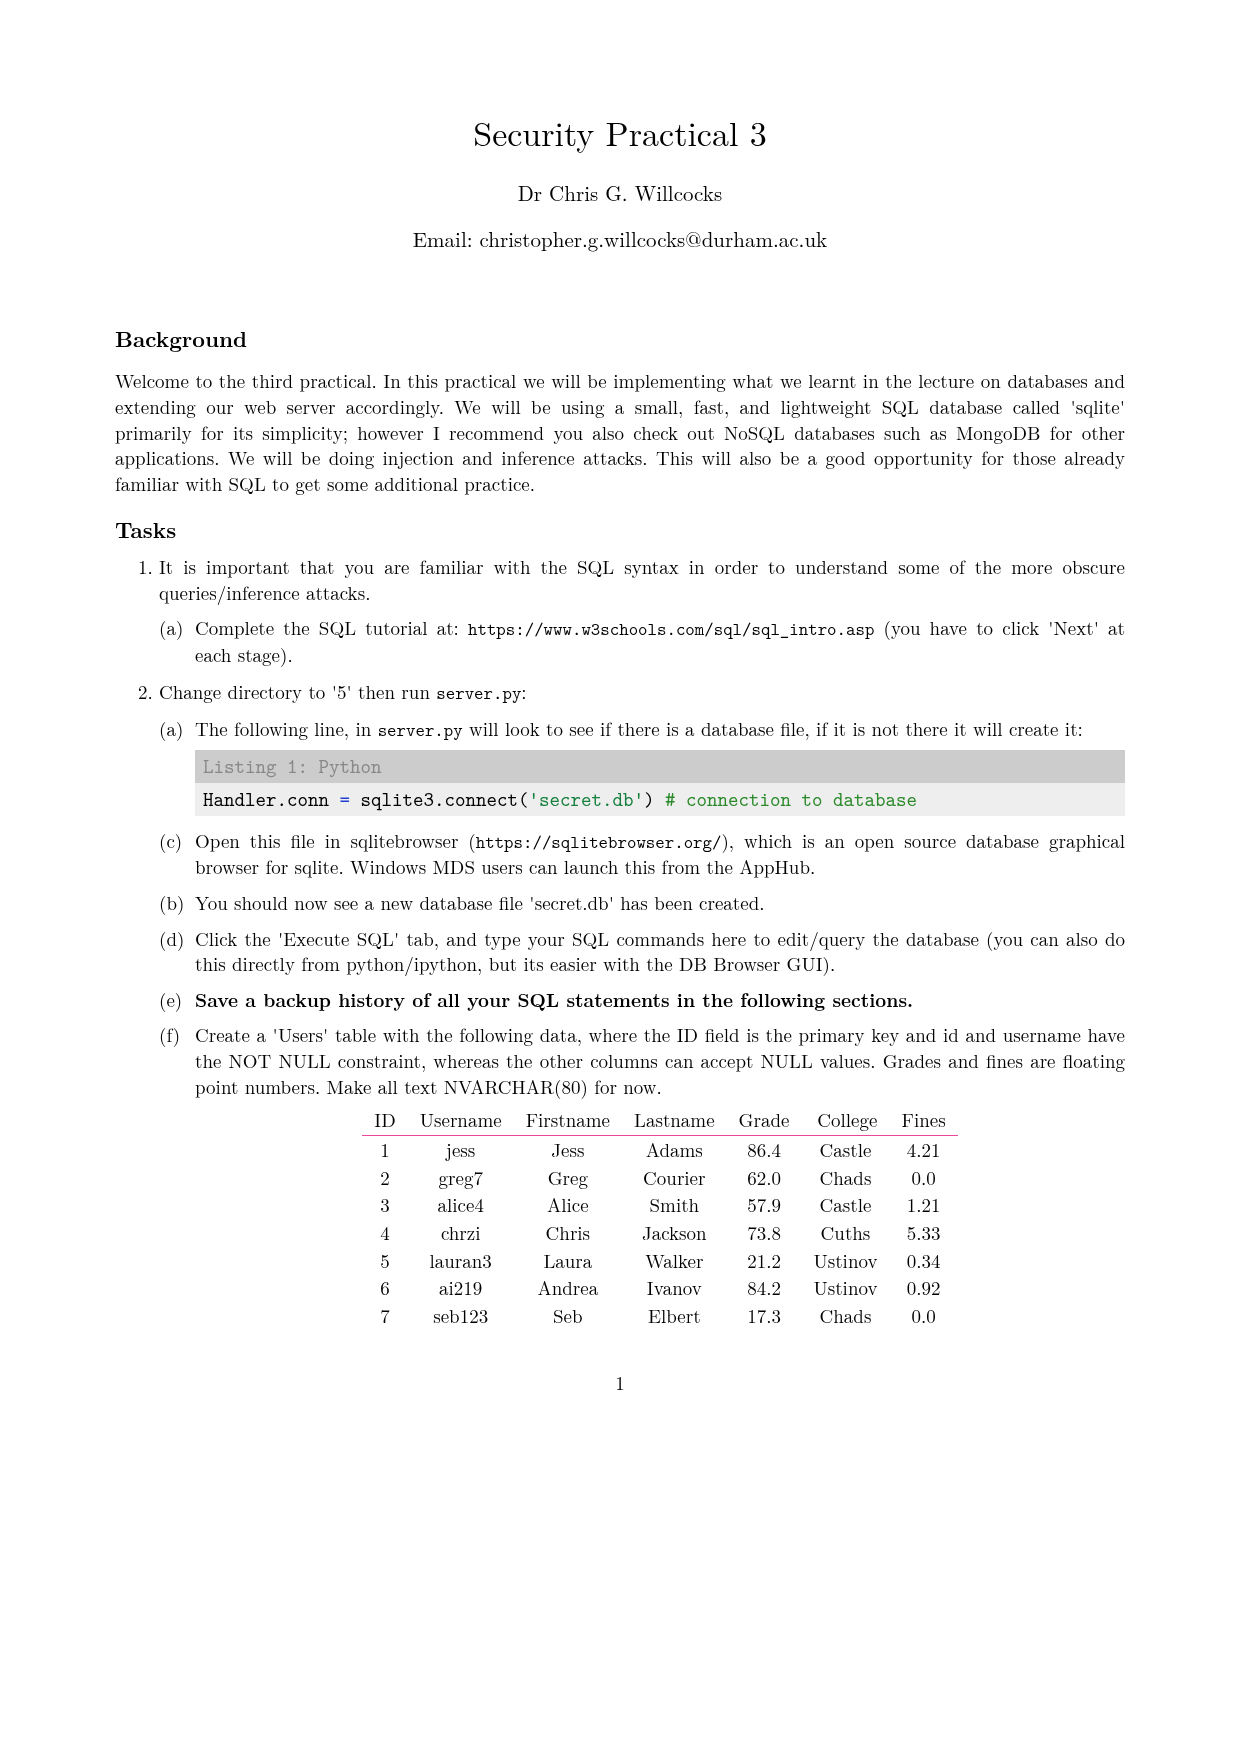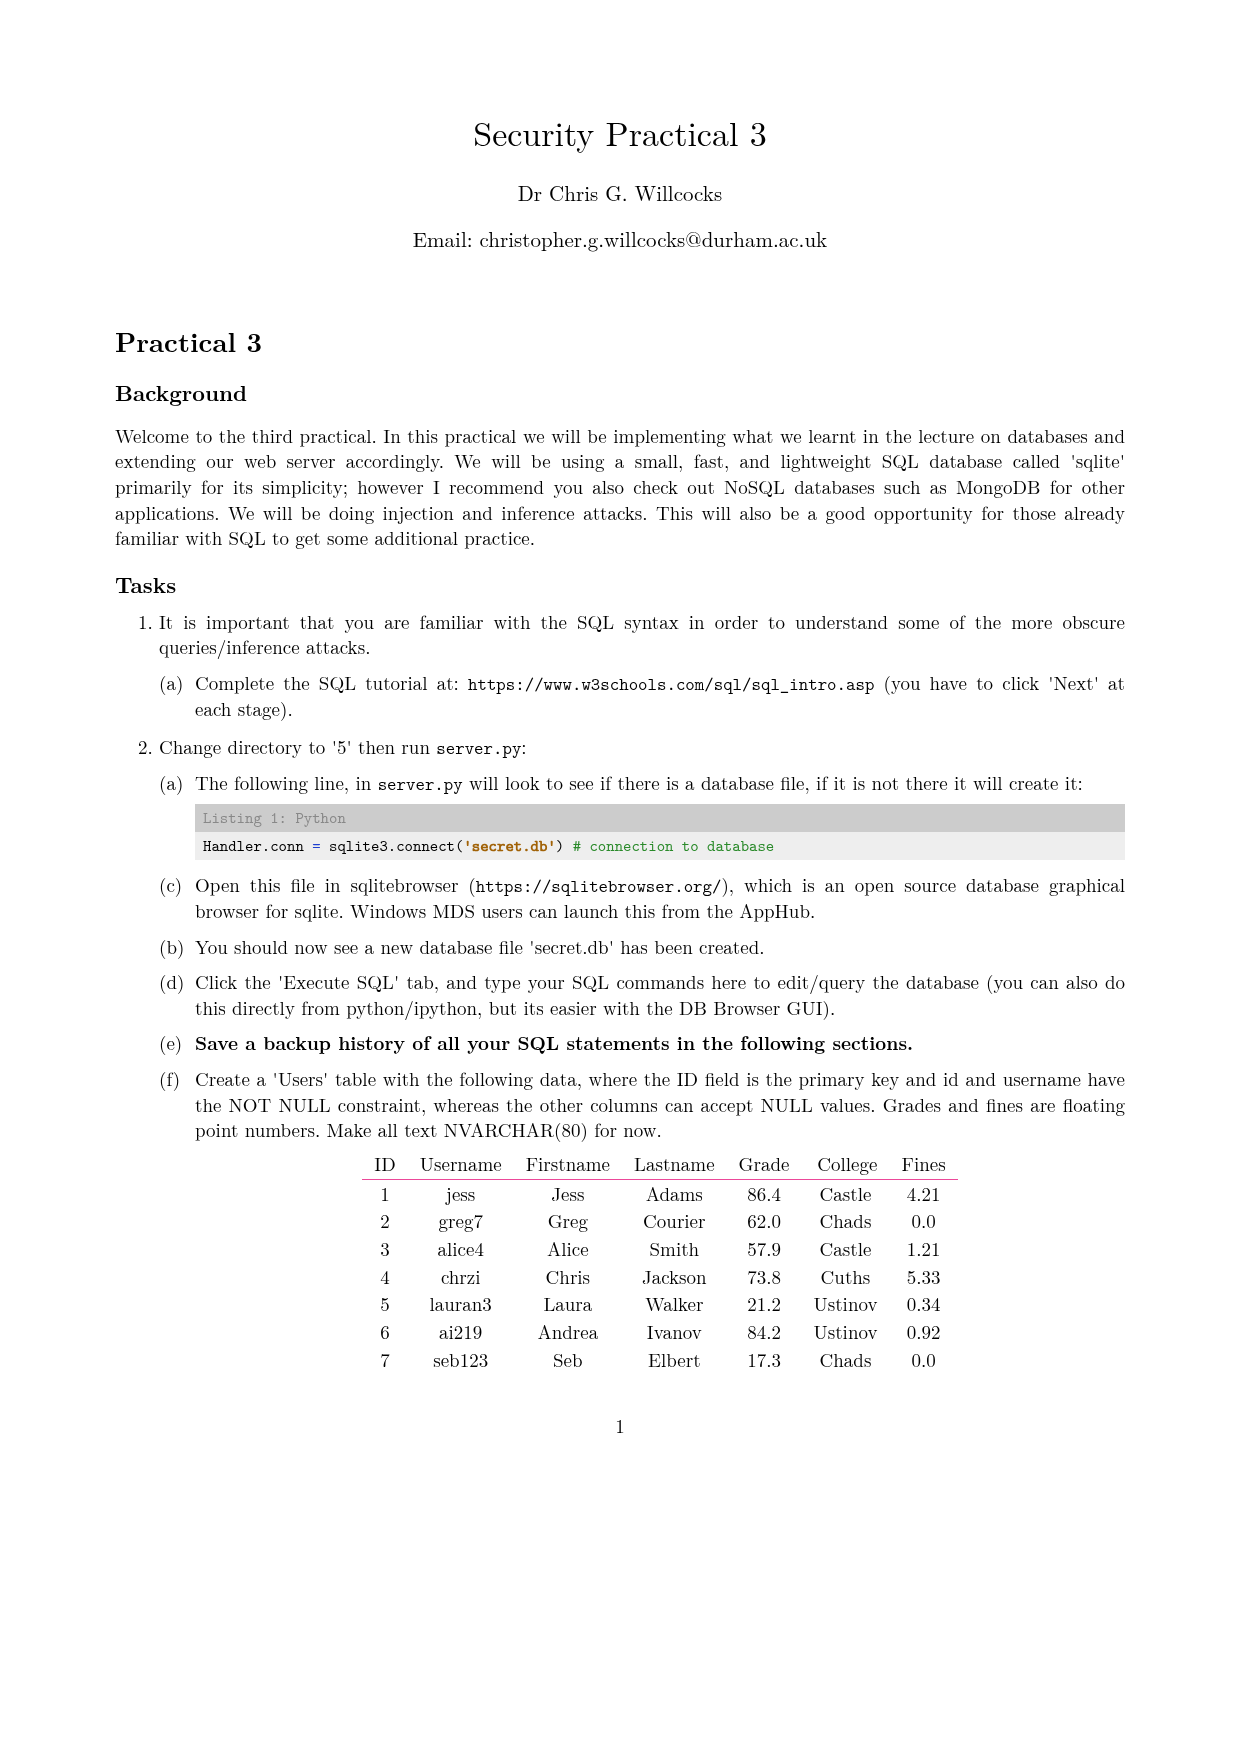--- a/index.html
+++ b/index.html
@@ -73,34 +73,34 @@
       position: absolute;
       left: -36px;
     }
     .tt {
       font-family: "Latin Modern Mono", "Courier New", monospace;
       font-size: 18px;
     }
     .listing-block {
       margin: 8px 0 12px 0;
       font-family: "Latin Modern Mono", "Courier New", monospace;
-      font-size: 16px;
+      font-size: 20px;
     }
     .listing-title {
       background: #cccccc;
       color: #888;
       padding: 3px 8px;
     }
     .listing-code {
       background: #eeeeee;
       padding: 3px 8px;
       white-space: pre;
     }
     .listing-code .blue { color: #1e3fcf; }
-    .listing-code .red { color: #a16207; font-weight: bold; }
+    .listing-code .red { color: #15803d; }
     .listing-code .green { color: #2a8a2a; }
     strong { font-weight: bold; }
     table.data {
       border-collapse: collapse;
       margin: 8px auto 0 auto;
       font-size: 19px;
     }
     table.data th {
       font-weight: normal;
       border-bottom: 1px solid #ec4899;
@@ -120,21 +120,20 @@
   </style>
 </head>
 <body>
 
 <div class="page">
 
   <h1 class="title">Security Practical 3</h1>
   <div class="author">Dr Chris G. Willcocks</div>
   <div class="email">Email: christopher.g.willcocks@durham.ac.uk</div>
 
-  <h2 class="section">Practical 3</h2>
 
   <h3 class="subsection">Background</h3>
   <p class="para">Welcome to the third practical. In this practical we will be implementing what we learnt in the lecture on databases and extending our web server accordingly. We will be using a small, fast, and lightweight SQL database called 'sqlite' primarily for its simplicity; however I recommend you also check out NoSQL databases such as MongoDB for other applications. We will be doing injection and inference attacks. This will also be a good opportunity for those already familiar with SQL to get some additional practice.</p>
 
   <h3 class="subsection">Tasks</h3>
 
   <ol class="outer">
 
     <li>
       <span>It is important that you are familiar with the SQL syntax in order to understand some of the more obscure queries/inference attacks.</span>

